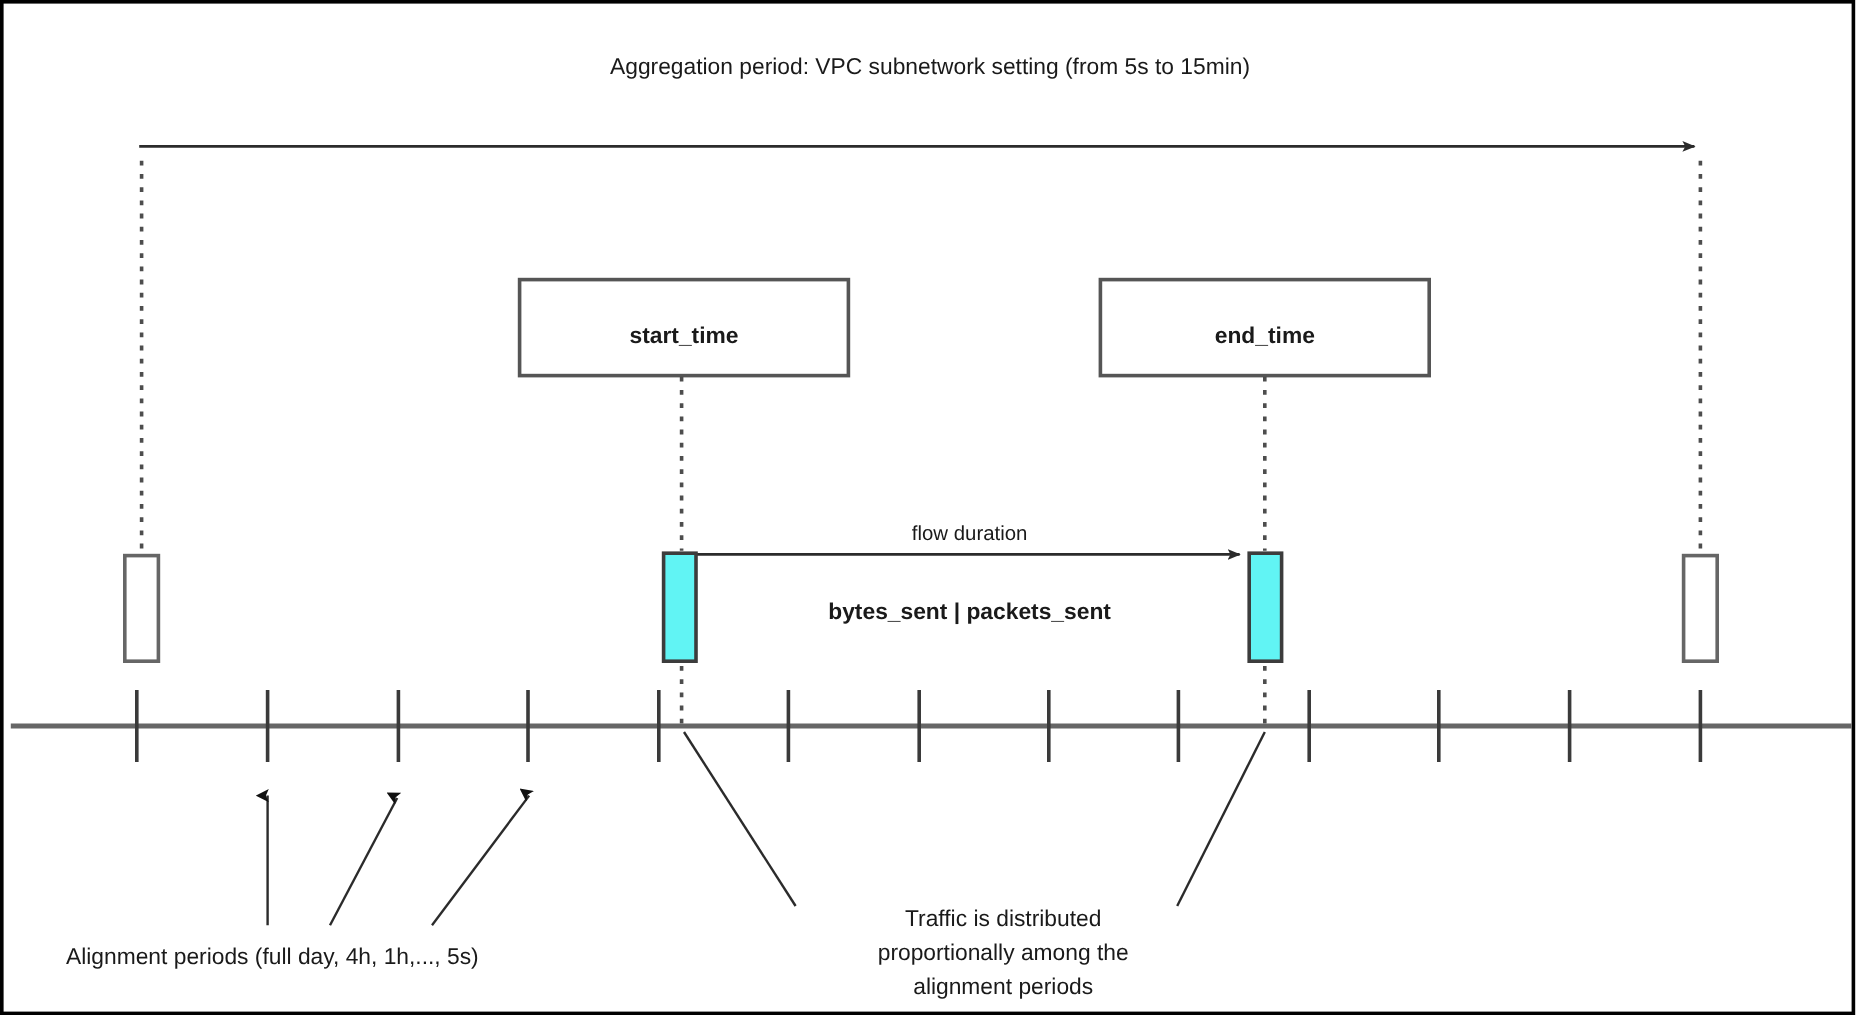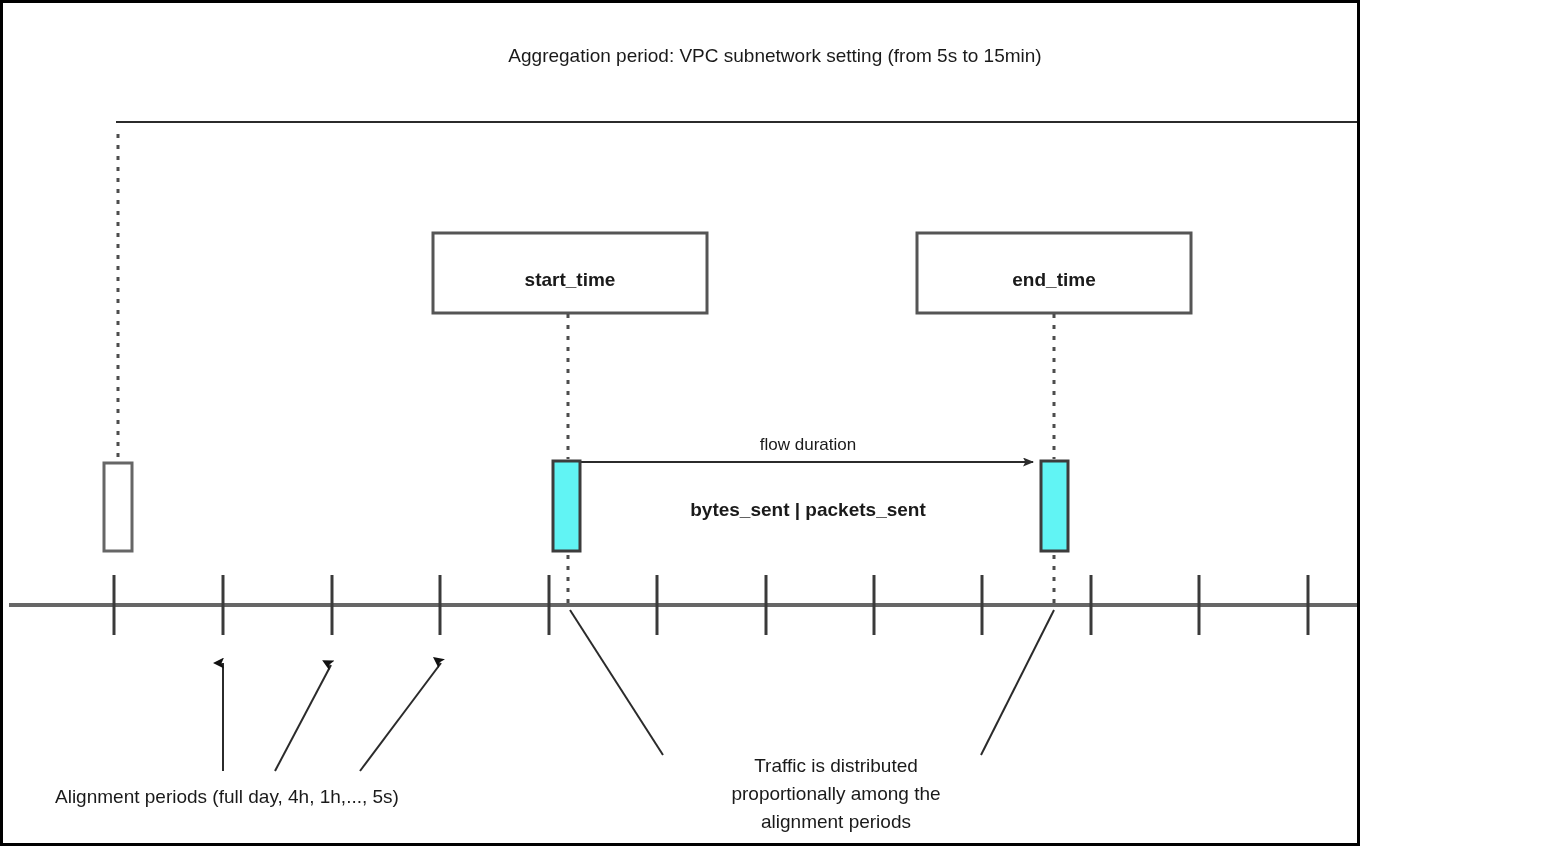--- a/index.html
+++ b/index.html
@@ -5,21 +5,21 @@
   html, body {
     margin: 0;
     padding: 0;
     background: #ffffff;
   }
   body {
     font-family: "Liberation Sans", sans-serif;
   }
   #diagram-frame {
     position: relative;
-    width: 1360px;
+    width: 1546px;
     height: 846px;
     box-sizing: border-box;
     border: 3px solid #000000;
     background: #ffffff;
     overflow: hidden;
   }
   #diagram-svg {
     position: absolute;
     left: 0;
     top: 0;

